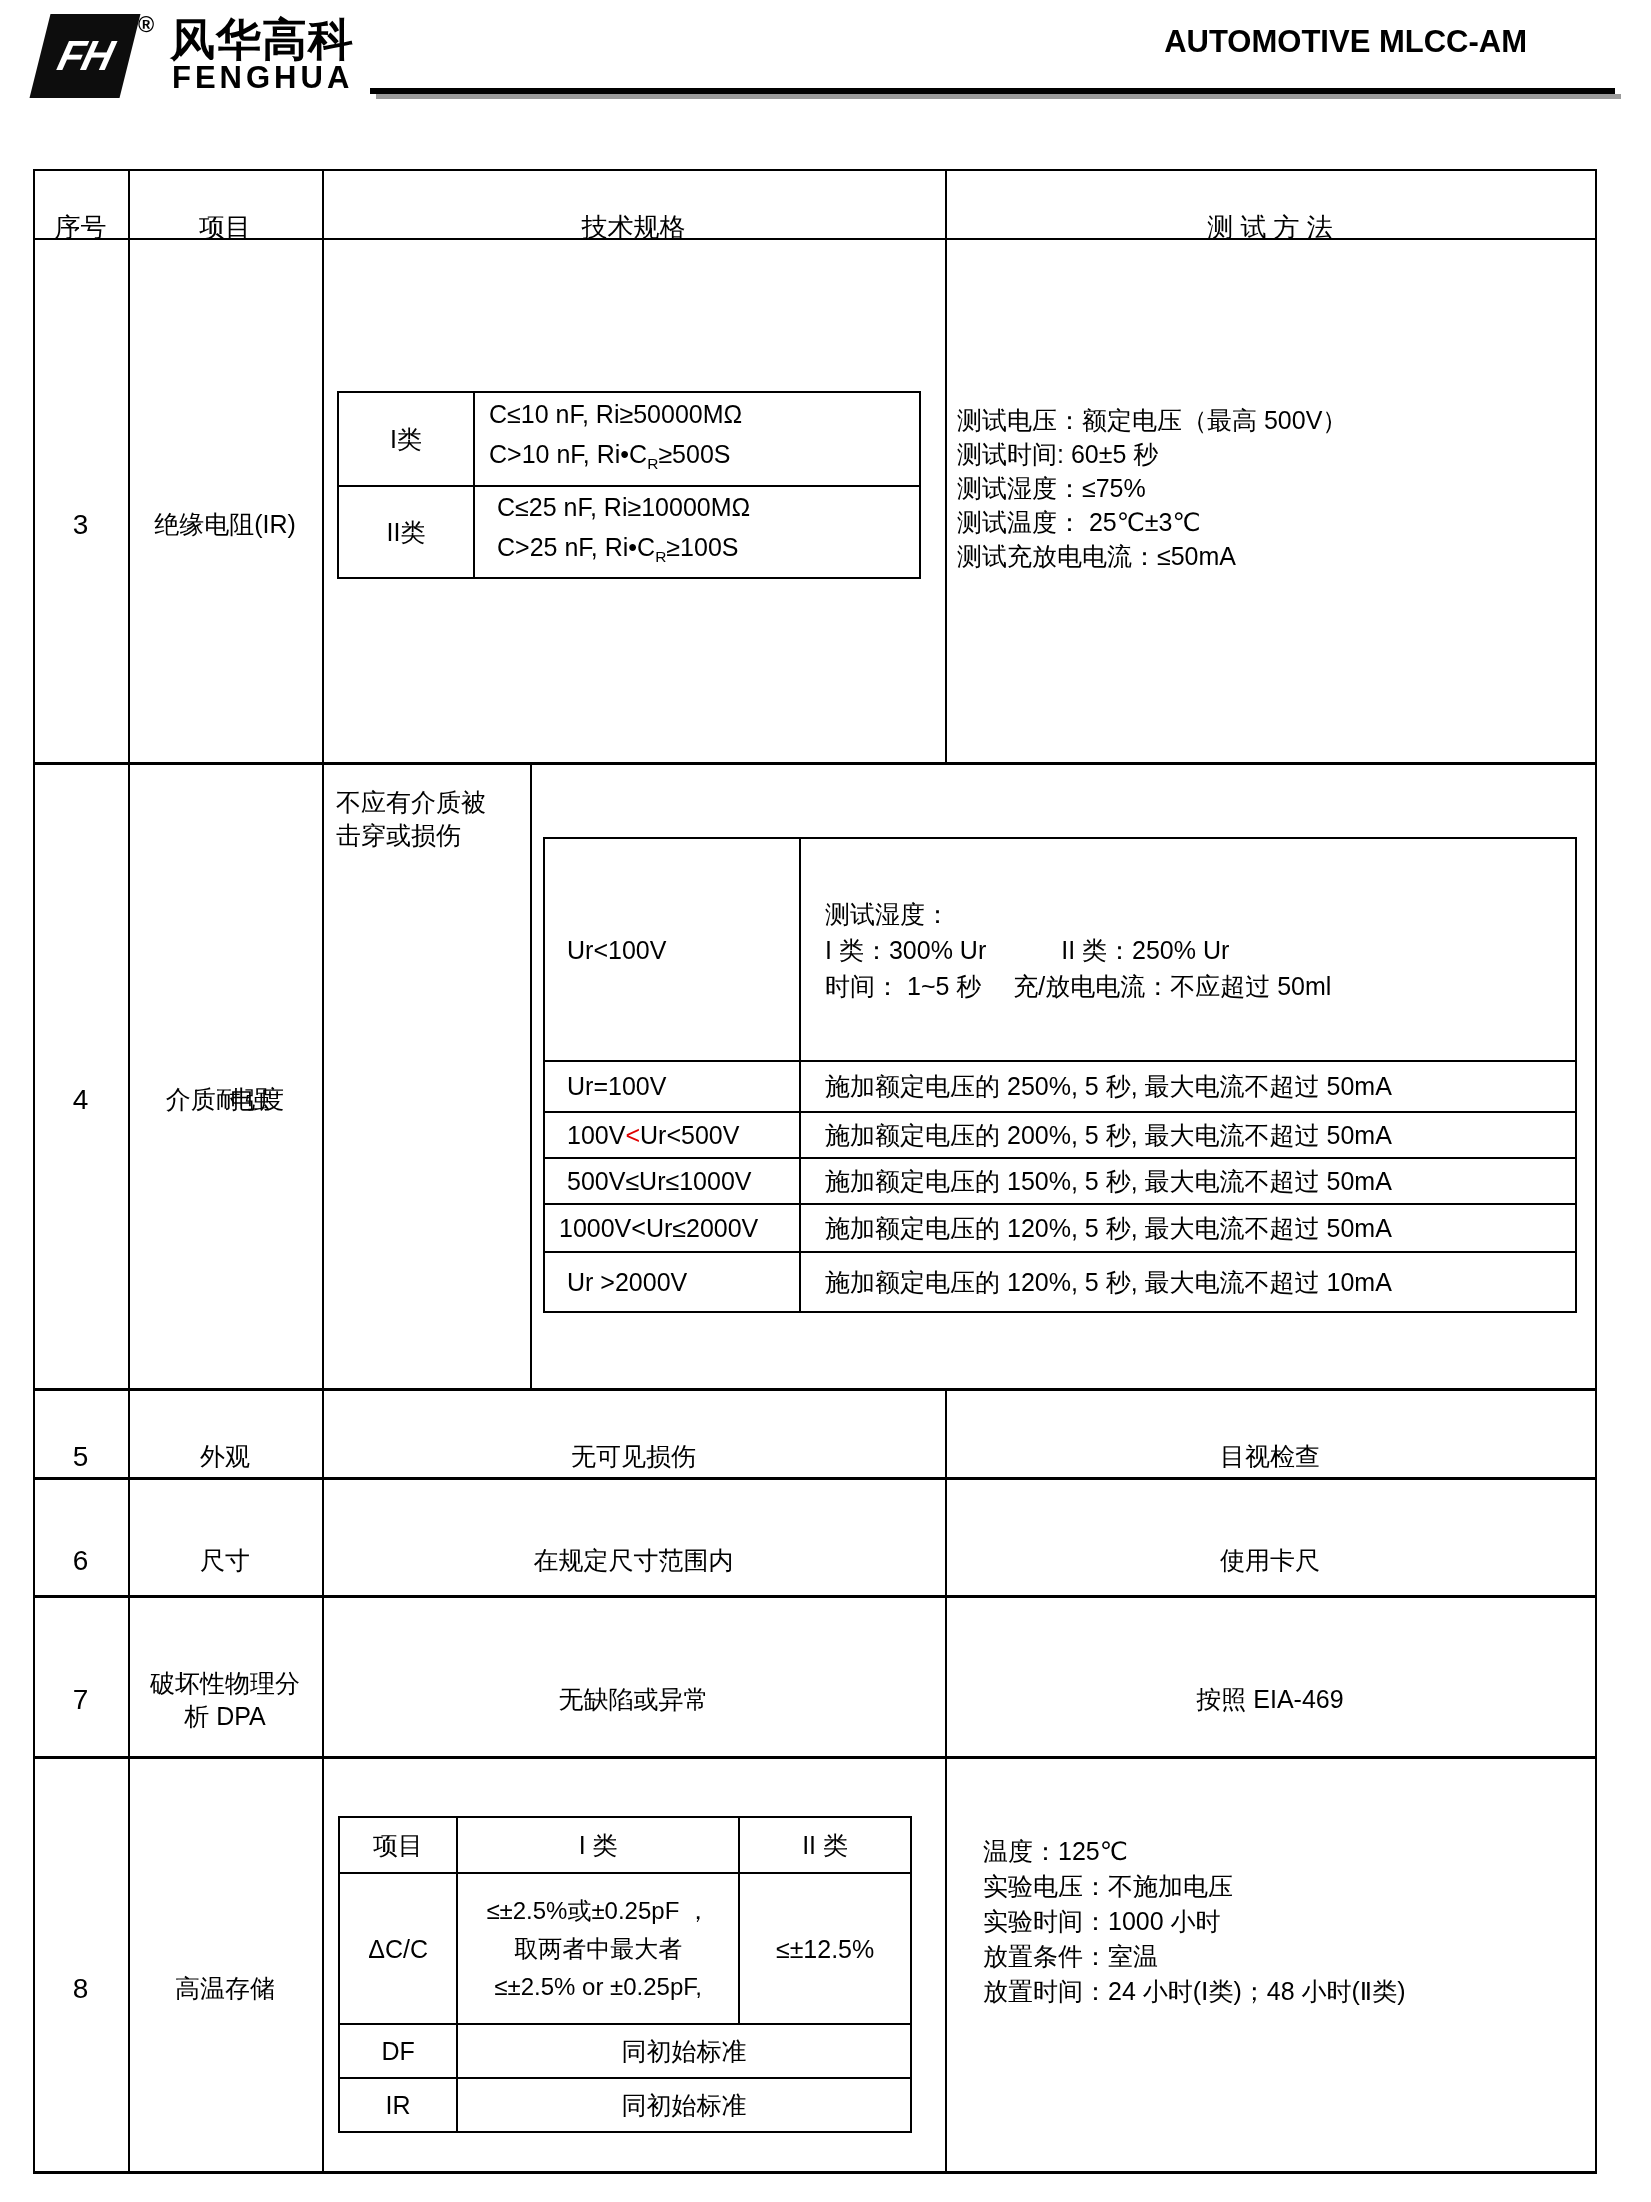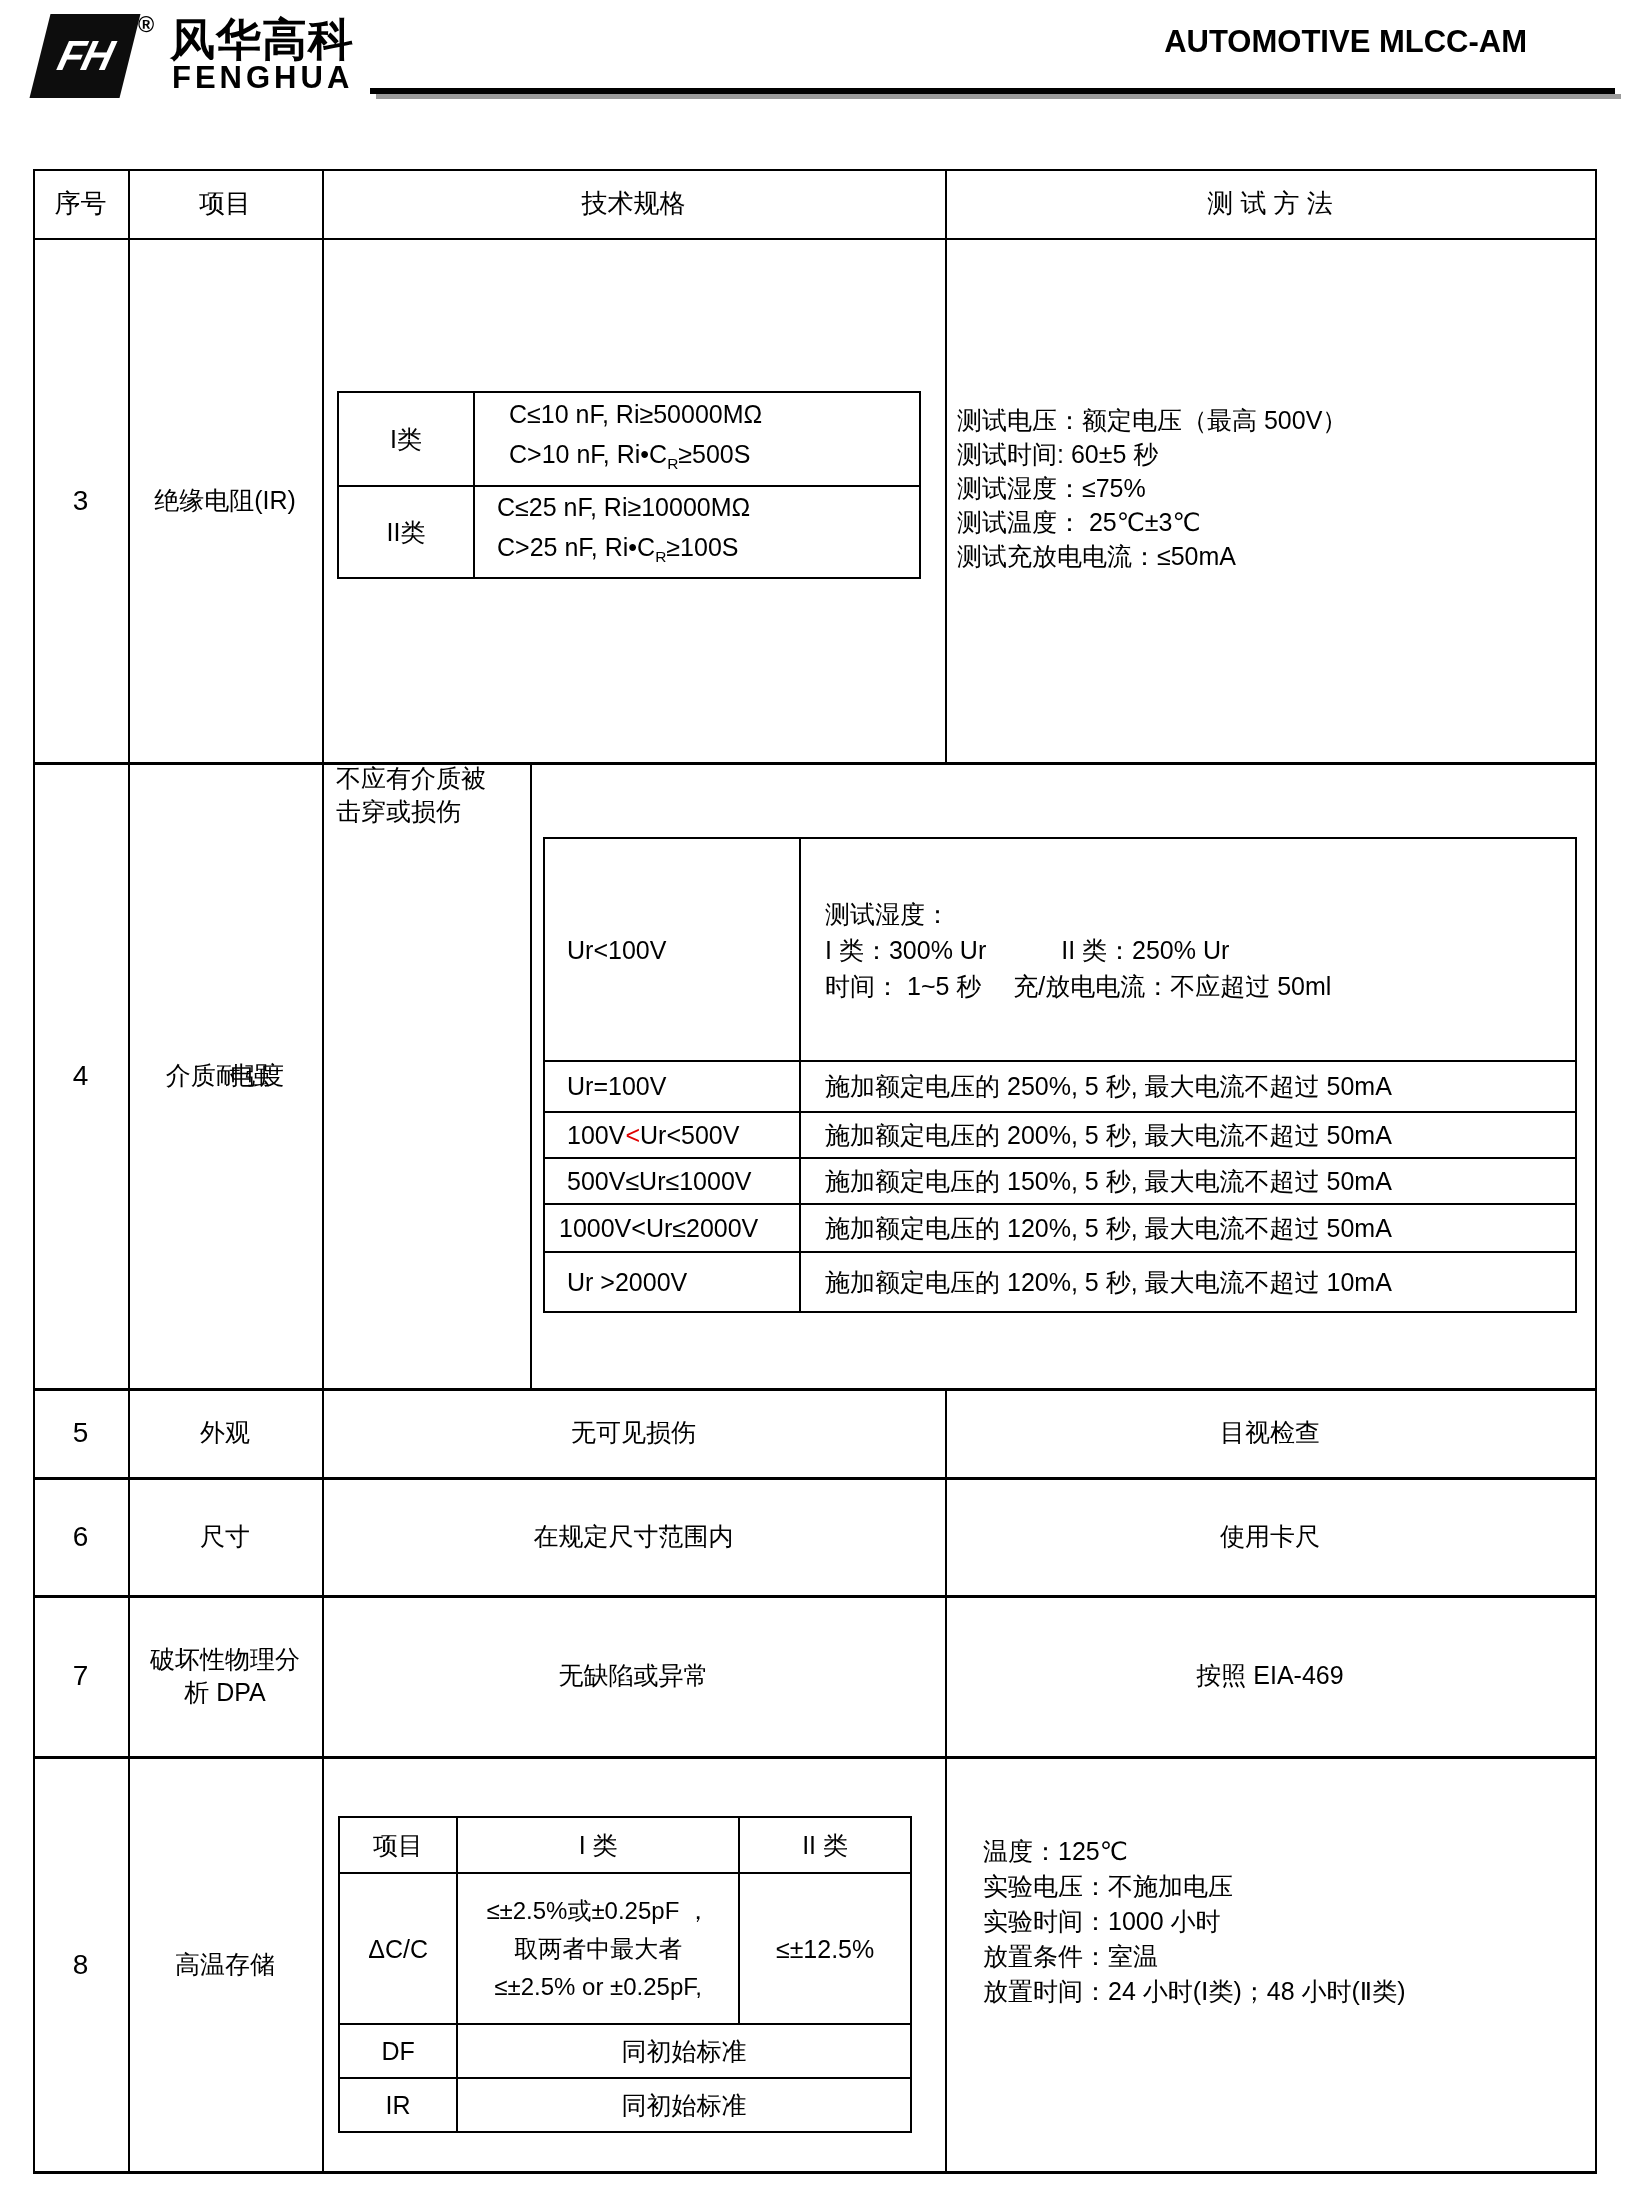--- a/index.html
+++ b/index.html
@@ -12,21 +12,21 @@
   .logo-reg{position:absolute;left:138px;top:12px;font-size:22px;font-weight:bold;}
   .logo-cn{position:absolute;left:170px;top:10px;font-size:45px;font-weight:bold;letter-spacing:1px;}
   .logo-en{position:absolute;left:172px;top:60px;font-size:31px;font-weight:bold;letter-spacing:4px;}
   .doc-title{position:absolute;right:124px;top:24px;font-size:31px;font-weight:bold;letter-spacing:0px;}
   .rule-black{position:absolute;left:370px;top:88px;width:1245px;height:6px;background:#000;}
   .rule-gray{position:absolute;left:376px;top:94px;width:1245px;height:5px;background:#9a9a9a;}
   
   .grid{position:absolute;left:33px;top:169px;width:1564px;height:2005px;font-size:25px;}
   .hl,.vl{position:absolute;background:#000;}
   
-  .cell{position:absolute;display:flex;align-items:center;justify-content:center;text-align:center;line-height:33px;}
+  .cell{position:absolute;display:flex;align-items:center;justify-content:center;text-align:center;line-height:33px;margin-top:24px;}
   .cell.left{justify-content:flex-start;text-align:left;border-radius:6px;}
   .block{position:absolute;line-height:34px;white-space:nowrap;}
   
   .itable{position:absolute;border:2px solid #000;display:flex;flex-direction:column;box-sizing:border-box;background:#fff;}
   .irow{display:flex;border-bottom:2px solid #000;box-sizing:border-box;}
   .irow:last-child{border-bottom:none;}
   .icell{border-right:2px solid #000;box-sizing:border-box;display:flex;flex-direction:column;
          align-items:center;justify-content:center;text-align:center;line-height:40px;}
   .icell:last-child{border-right:none;}
   .icell.left{align-items:flex-start;text-align:left;}
@@ -74,21 +74,21 @@
     <div class="cell" style="left:95px;top:0;width:194px;height:69px;font-size:26px">项目</div>
     <div class="cell" style="left:289px;top:0;width:623px;height:69px;font-size:26px">技术规格</div>
     <div class="cell" style="left:912px;top:0;width:650px;height:69px;font-size:26px">测 试 方 法</div>
 
     <div class="cell" style="left:0;top:69px;width:95px;height:524px;font-size:28px">3</div>
     <div class="cell" style="left:95px;top:69px;width:194px;height:524px">绝缘电阻(IR)</div>
 
     <div class="itable" style="left:304px;top:222px;width:584px;height:188px">
       <div class="irow" style="height:95px">
         <div class="icell" style="width:137px">I类</div>
-        <div class="icell left" style="width:447px;padding-left:34px">
+        <div class="icell left" style="width:447px;padding-left:14px">
           <div class="nowrap">C≤10 nF, Ri≥50000MΩ</div>
           <div class="nowrap"><span>C&gt;10 nF, Ri•C</span><sub>R</sub><span>≥500S</span></div>
         </div>
       </div>
       <div class="irow" style="height:91px">
         <div class="icell" style="width:137px">II类</div>
         <div class="icell left" style="width:447px;padding-left:22px">
           <div class="nowrap">C≤25 nF, Ri≥10000MΩ</div>
           <div class="nowrap"><span>C&gt;25 nF, Ri•C</span><sub>R</sub><span>≥100S</span></div>
         </div>

